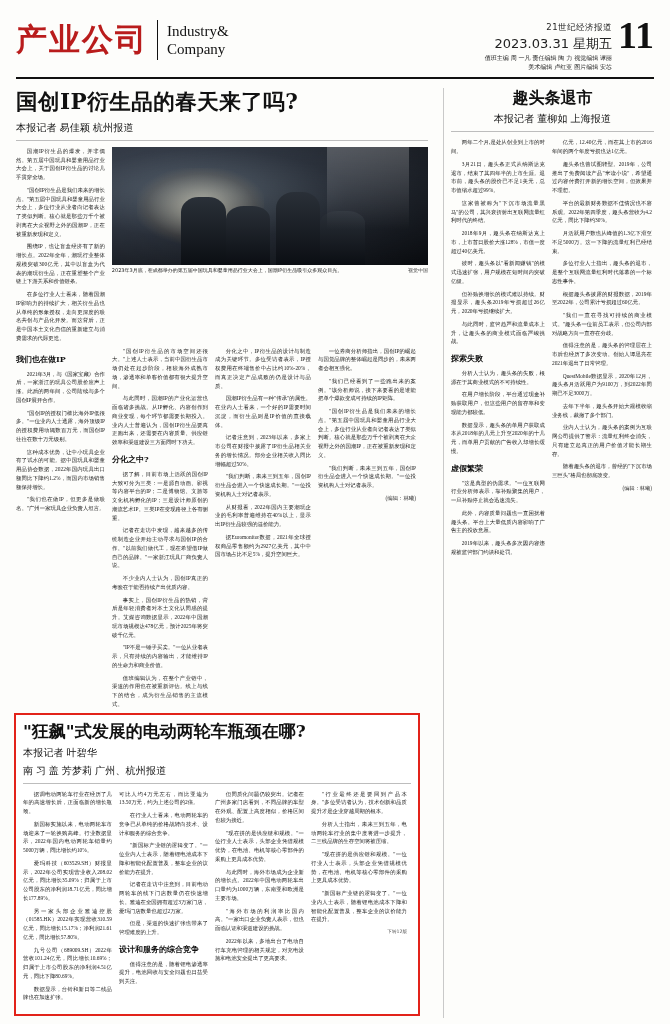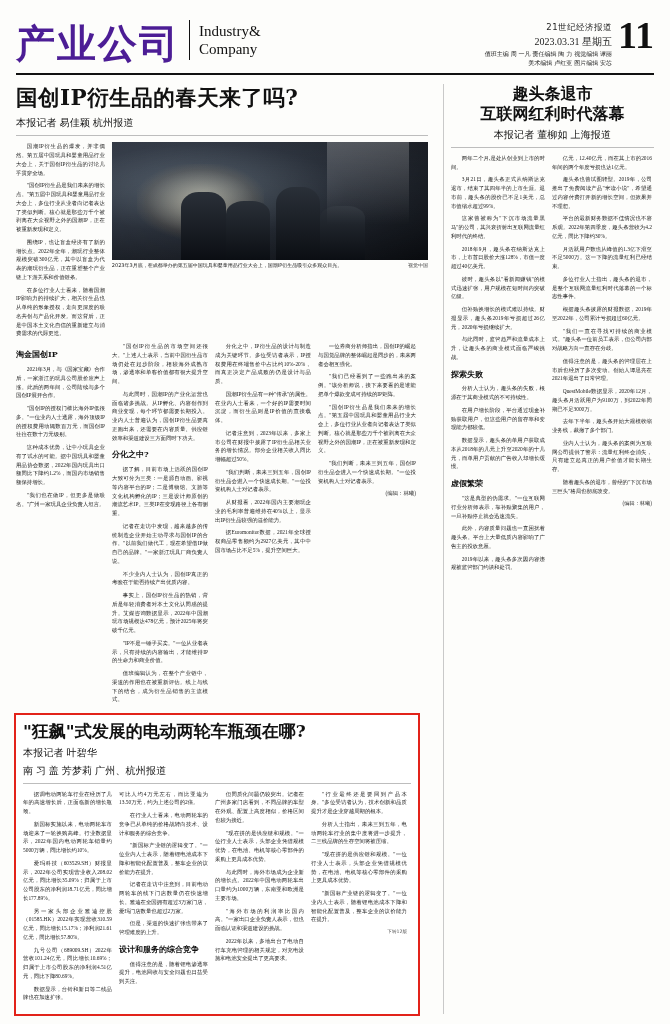--- a/index.html
+++ b/index.html
@@ -20,23 +20,23 @@
 
   
   .masthead {
     display: flex; align-items: flex-start;
     border-bottom: 2.5px solid #111;
     padding-bottom: 6px;
   }
   .mast-cn {
     font-family: "DejaVu Serif", serif;
     font-weight: bold;
-    font-size: 39px;
+    font-size: 31px;
     letter-spacing: 2px;
-    color: #4c1d95;
+    color: #b91c1c;
     line-height: 1;
     padding-top: 6px;
   }
   .mast-div {
     width: 1px; background: #111; height: 40px;
     margin: 2px 9px 0 9px;
   }
   .mast-en {
     font-family: "Liberation Serif", serif;
     font-size: 15px;
@@ -53,21 +53,21 @@
     font-size: 6px;
     line-height: 1.5;
     color: #222;
     padding-top: 3px;
     padding-right: 6px;
     font-family: "DejaVu Sans", sans-serif;
   }
   .mast-info .brand {
     font-size: 8.5px; font-weight: normal; letter-spacing: .5px;
   }
-  .mast-info .date { font-size: 10px; font-family: Liberation Serif, serif; }
+  .mast-info .date { font-size: 13px; }
   .mast-pageno {
     font-family: "Liberation Serif", serif;
     font-size: 38px;
     font-weight: bold;
     line-height: .9;
     color: #111;
   }
 
   
   .content {
@@ -247,21 +247,21 @@
             <div class="caption">
               <span>2023年3月底，在成都举办的第五届中国玩具和婴童用品行业大会上，国潮IP衍生品吸引众多观众目光。</span>
               <span class="credit">视觉中国</span>
             </div>
           </div>
         </div>
       </div>
 
       <div class="cols">
         <div class="col" style="width:96px;padding-right:7px;">
-          <div class="subhead">淘金国创IP</div>
+          <div class="subhead">我们也在做IP</div>
           <p>2021年3月，与《国家宝藏》合作后，一家浙江的玩具公司股价应声上涨。此后的两年间，公司陆续与多个国创IP展开合作。</p>
           <p>"国创IP的授权门槛比海外IP低很多。"一位业内人士透露，海外顶级IP的授权费用动辄数百万元，而国创IP往往在数十万元级别。</p>
           <p>这种成本优势，让中小玩具企业有了试水的可能。据中国玩具和婴童用品协会数据，2022年国内玩具出口额同比下降约1.2%，而国内市场销售额保持增长。</p>
           <p>"我们也在做IP，但更多是做联名。"广州一家玩具企业负责人坦言。</p>
         </div>
         <div class="col" style="width:103px;padding-right:7px;">
           <p>"国创IP衍生品的市场空间还很大。"上述人士表示，当前中国衍生品市场仍处在起步阶段，相较海外成熟市场，渗透率和单客价值都有很大提升空间。</p>
           <p>与此同时，国潮IP的产业化运营也面临诸多挑战。从IP孵化、内容创作到商业变现，每个环节都需要长期投入。业内人士普遍认为，国创IP衍生品要真正跑出来，还需要在内容质量、供应链效率和渠道建设三方面同时下功夫。</p>
           <div class="subhead">分化之中?</div>
           <p>据了解，目前市场上活跃的国创IP大致可分为三类：一是源自动画、影视等内容平台的IP；二是博物馆、文旅等文化机构孵化的IP；三是设计师原创的潮流艺术IP。三类IP在变现路径上各有侧重。</p>
@@ -288,21 +288,20 @@
         </div>
       </div>
 
     </div>
 
     <div class="vdiv"></div>
 
     <div class="right-zone">
       <div class="right-head">
         <div>趣头条退市</div>
-        <div>互联网红利时代落幕</div>
       </div>
       <div class="byline right-byline">本报记者 董柳如  上海报道</div>
       <div class="rule-thin"></div>
 
       <div class="cols">
         <div class="col" style="width:101px;padding-right:7px;">
           <p>两年二个月,是处从创业到上市的时间。</p>
           <p>3月21日，趣头条正式从纳斯达克退市，结束了其四年半的上市生涯。退市前，趣头条的股价已不足1美元，总市值缩水超过99%。</p>
           <p>这家曾被称为"下沉市场流量黑马"的公司，其兴衰折射出互联网流量红利时代的终结。</p>
           <p>2018年9月，趣头条在纳斯达克上市，上市首日股价大涨128%，市值一度超过40亿美元。</p>

